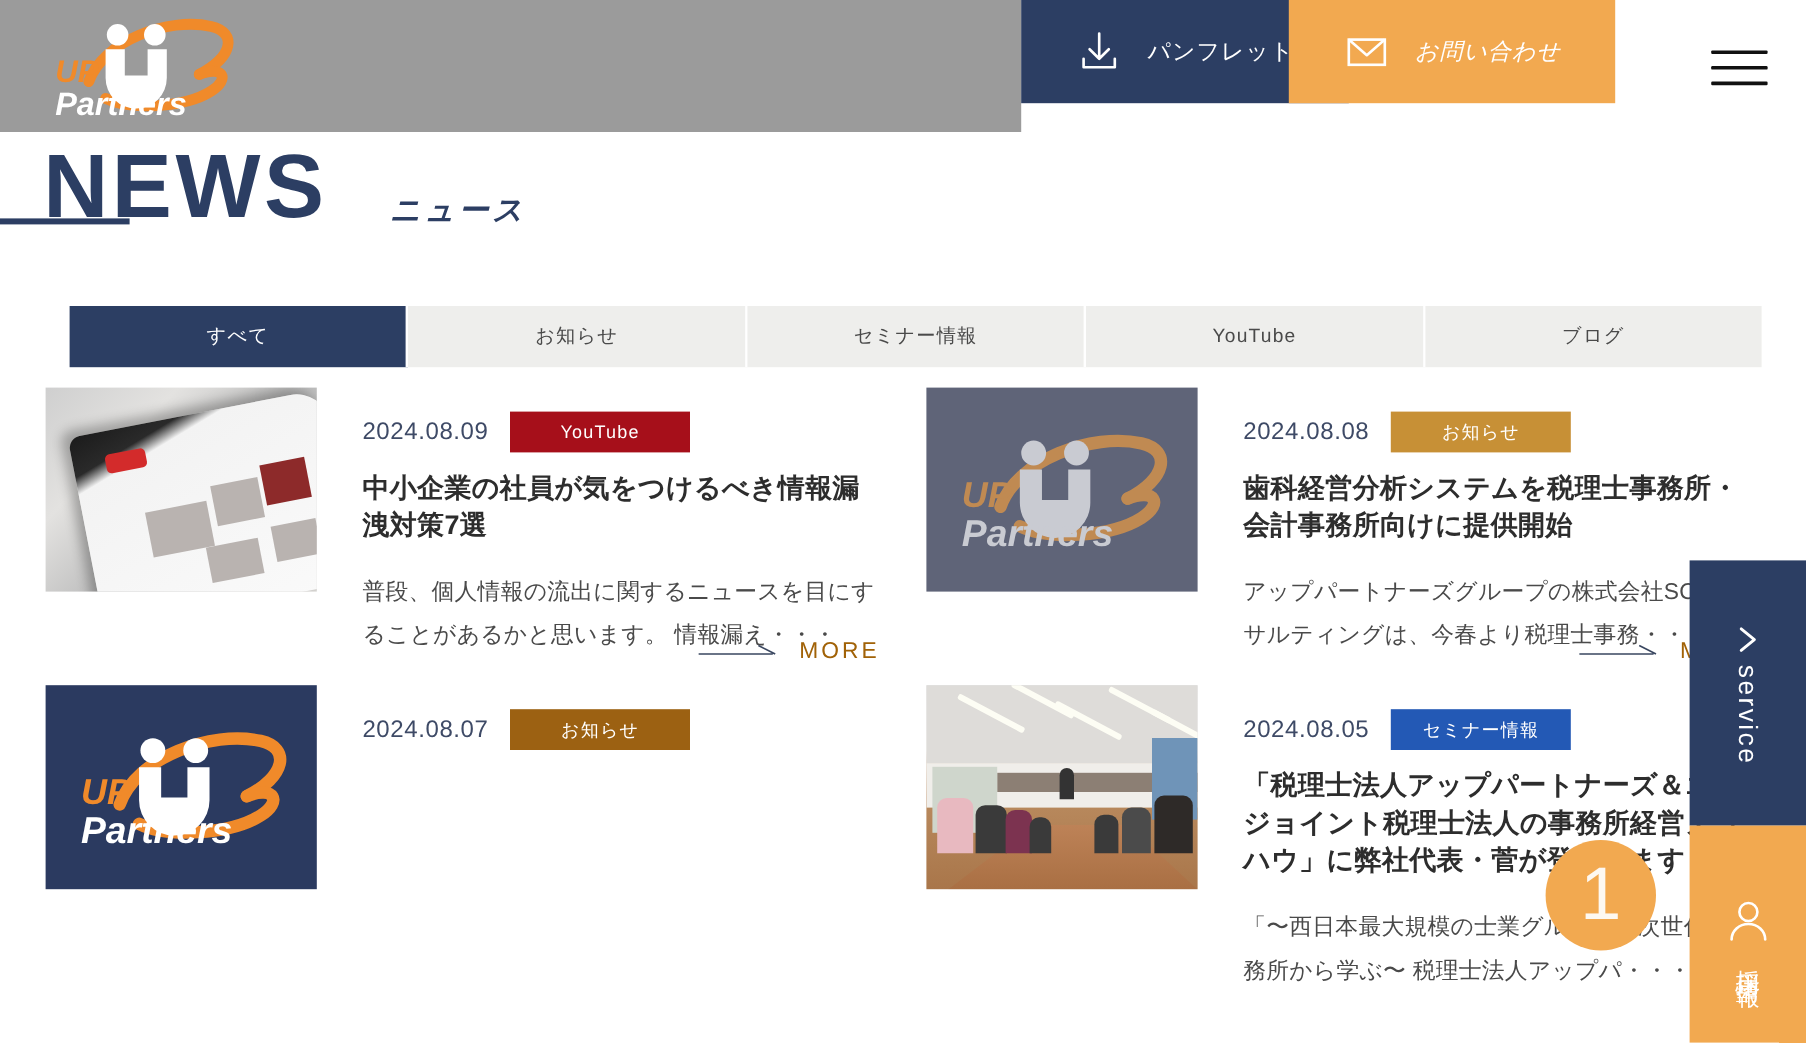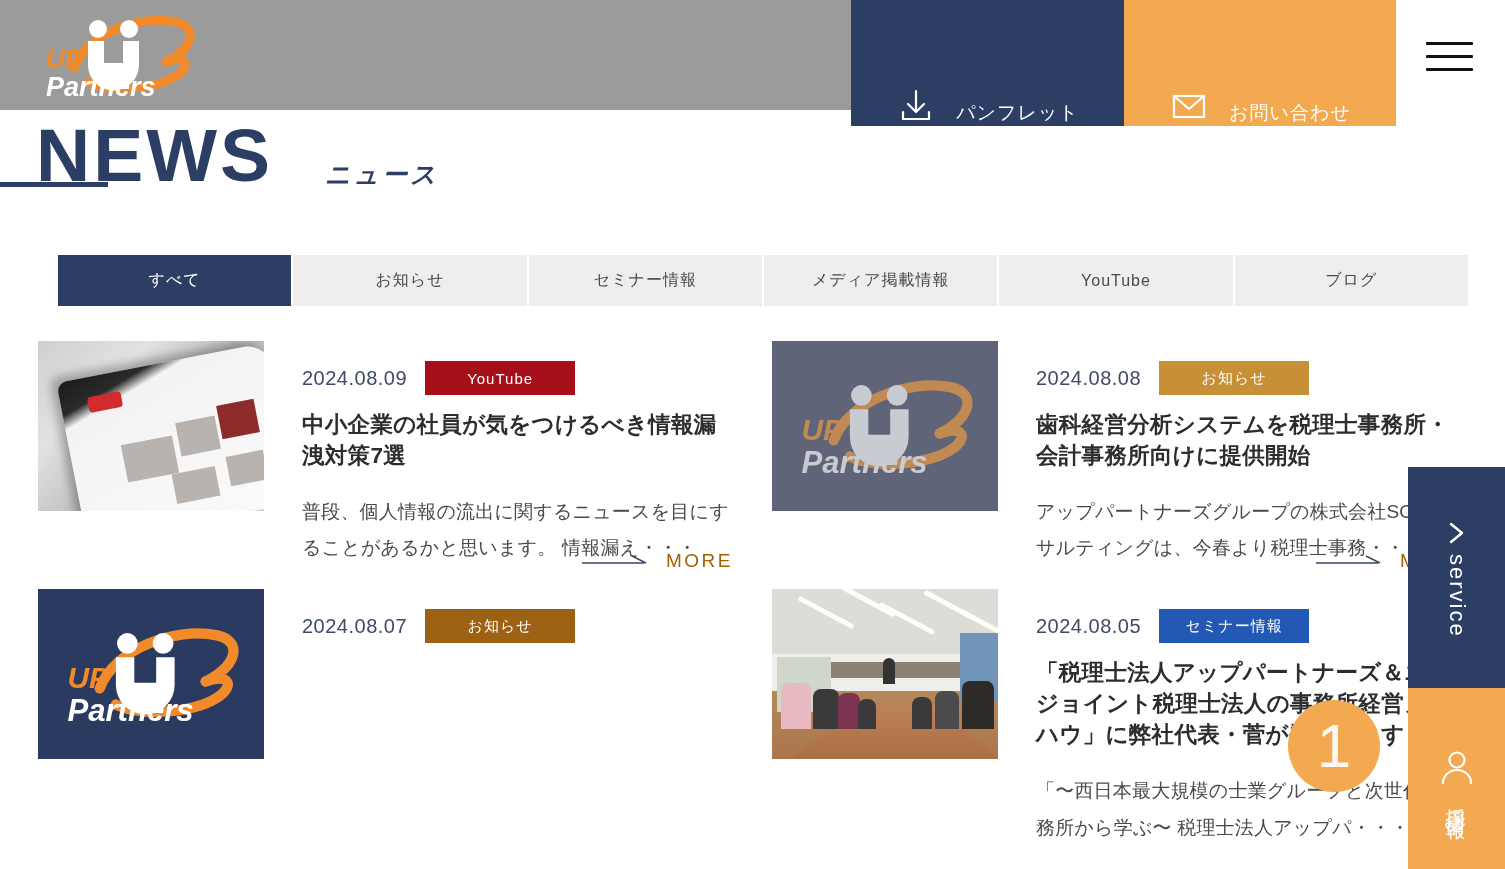--- a/index.html
+++ b/index.html
@@ -10,23 +10,23 @@
     font-family: "Liberation Sans", "DejaVu Sans", sans-serif;
   }
   #root { position: relative; width: 1505px; height: 869px; background: #fff; }
 
   
   .header { position: absolute; top: 0; left: 0; width: 1505px; height: 110px; background: #ffffff; z-index: 30; }
   .hdr-logo-zone { position: absolute; left: 0; top: 0; width: 851px; height: 110px; background: #9b9b9b; }
   .logo-wrap { position: absolute; left: 36px; top: 8px; width: 165px; height: 95px; }
   .logo-wrap svg { display: block; }
 
-  .hdr-btn { position: absolute; top: 0; height: 126px; display: flex; align-items: flex-end; justify-content: center; gap: 20px; cursor: pointer; }
+  .hdr-btn { position: absolute; top: 0; height: 86px; display: flex; align-items: center; justify-content: center; gap: 20px; cursor: pointer; }
   .hdr-pamphlet { left: 851px; width: 273px; background: #2c3e63; }
-  .hdr-contact  { left: 1124px; width: 272px; background: #f2a950; }
+  .hdr-contact  { left: 1074px; width: 272px; background: #f2a950; font-style: italic; }
   .hdr-btn .hdr-label { color: #fff; font-size: 19px; letter-spacing: 1px; white-space: nowrap; }
   .hdr-icon { width: 40px; height: 40px; display: block; }
 
   .hamburger { position: absolute; left: 1426px; top: 36px; width: 48px; height: 38px; cursor: pointer; }
   .hamburger span { position: absolute; left: 0; width: 47px; height: 3px; background: #111; border-radius: 1px; }
   .hamburger span:nth-child(1) { top: 6px; }
   .hamburger span:nth-child(2) { top: 19px; }
   .hamburger span:nth-child(3) { top: 32px; }
 
   
@@ -37,21 +37,21 @@
 
   
   .tabs { position: absolute; left: 38px; top: 255px; width: 1430px; height: 51px; display: flex; }
   .tab { flex: 1; display: flex; align-items: center; justify-content: center;
          background: #eeeeec; color: #4a4a4a; font-size: 16px; letter-spacing: 1px;
          border-right: 2px solid #ffffff; cursor: pointer; }
   .tab:last-child { border-right: none; }
   .tab.active { background: #2c3e63; color: #ffffff; margin-left: 20px; }
 
   
-  .grid { position: absolute; left: 38px; top: 341px; width: 1430px; }
+  .grid { position: absolute; left: 38px; top: 323px; width: 1430px; }
   .row { display: flex; gap: 39px; margin-bottom: 23px; }
   .card { width: 695px; display: flex; gap: 38px; cursor: pointer; }
   .thumb { width: 226px; height: 170px; flex: none; position: relative; overflow: hidden; }
   .card-body { flex: 1; position: relative; padding-top: 20px; }
 
   .meta { display: flex; align-items: center; gap: 18px; height: 34px; }
   .date { font-size: 20px; color: #3e4a66; letter-spacing: 0.5px; white-space: nowrap; }
   .badge { height: 34px; min-width: 150px; padding: 0 14px; display: flex; align-items: center; justify-content: center;
            color: #fff; font-size: 15px; letter-spacing: 1px; white-space: nowrap; }
   .badge.youtube { background: #a60f1a; }
@@ -156,21 +156,20 @@
   <div class="title-block">
     <div class="title-underline"></div>
   </div>
   <div class="title-en">NEWS</div>
   <div class="title-ja">ニュース</div>
 
   <div class="tabs">
     <div class="tab active">すべて</div>
     <div class="tab">お知らせ</div>
     <div class="tab">セミナー情報</div>
-    <div class="tab">メディア掲載情報</div>
     <div class="tab">YouTube</div>
     <div class="tab">ブログ</div>
   </div>
 
   <div class="grid">
 
     <div class="row">
 
       <div class="card">
         <div class="thumb photo-tablet">

